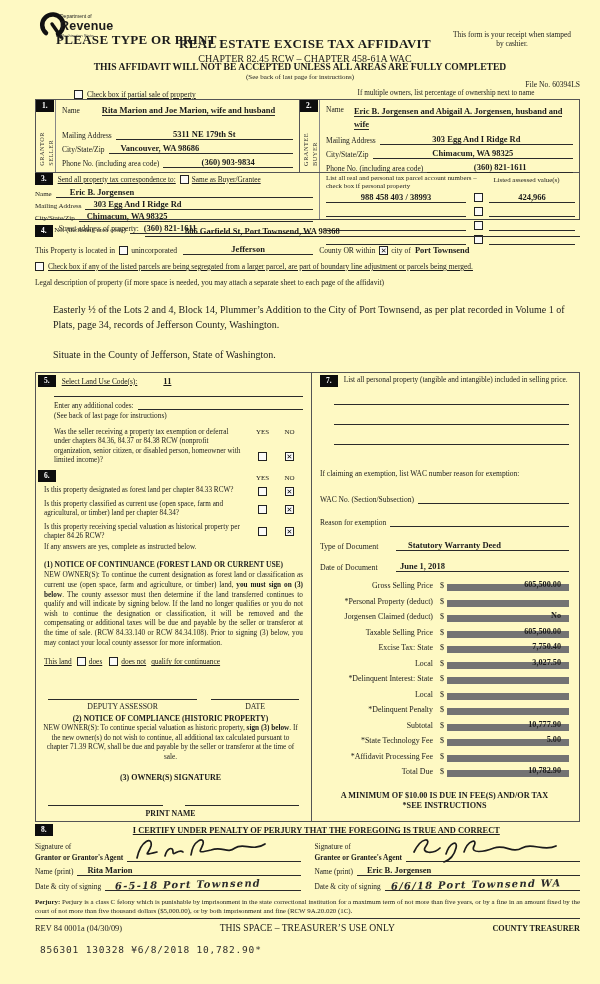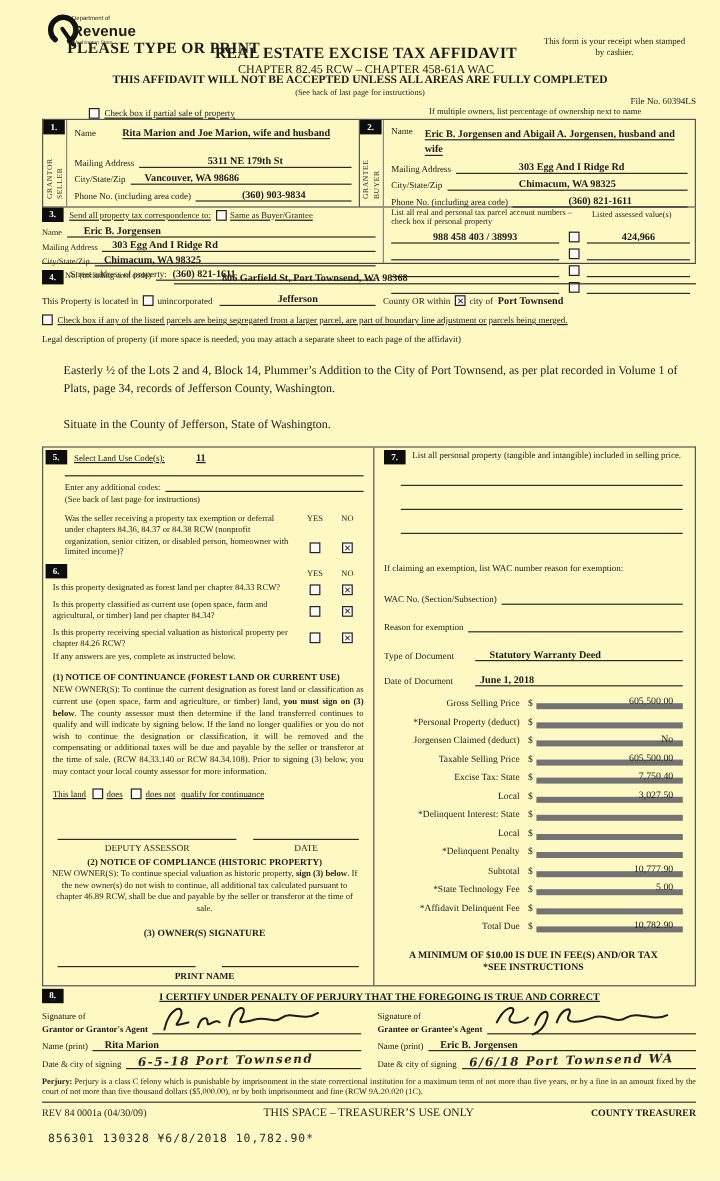--- a/index.html
+++ b/index.html
@@ -31,21 +31,21 @@
   .fbox { flex:1; padding:2px 6px 4px 6px; display:flex; flex-direction:column; justify-content:space-between; }
   .frow { display:flex; align-items:flex-end; margin-top:3px; font-size:7.5px; }
   .hand { font-family:"DejaVu Serif", serif; font-style:italic; font-weight:bold; font-size:10px;
           letter-spacing:1.2px; color:#2a2a2a; display:inline-block; transform:rotate(-1.2deg); }
   .qcol { width:27px; text-align:center; flex:0 0 auto; }
   .qtext { flex:1; font-size:7.2px; line-height:1.3; padding-right:4px; }
   .qcb { width:27px; display:flex; justify-content:center; align-items:center; flex:0 0 auto; }
   .fr { display:flex; align-items:center; margin-top:4.5px; }
   .fr .flabel { flex:1; text-align:right; font-size:7.9px; white-space:nowrap; }
   .fr .dollar { width:14px; padding-left:7px; font-size:8px; }
-  .fr .famount { width:122px; border-bottom:5px solid #737373; text-align:right; font-weight:normal;
+  .fr .famount { width:122px; border-bottom:7px solid #737373; text-align:right; font-weight:bold;
                  font-size:8.2px; padding:0 8px 1px 0; height:11px; }
   .sigline { position:relative; height:11px; }
   .sigline svg { position:absolute; bottom:-3px; left:4px; }
   .notice { font-size:7.25px; line-height:1.33; text-align:justify; }
 </style>
 </head>
 <body>
 
 <div class="page">
 
@@ -306,21 +306,21 @@
           <div class="ctr" style="font-size:7.8px;margin-top:2px;">DEPUTY ASSESSOR</div>
         </div>
         <div style="flex:1;">
           <div class="u" style="height:2px;"></div>
           <div class="ctr" style="font-size:7.8px;margin-top:2px;">DATE</div>
         </div>
       </div>
 
       <div class="ctr b" style="margin-top:3px;font-size:7.6px;">(2) NOTICE OF COMPLIANCE (HISTORIC PROPERTY)</div>
       <div class="ctr" style="margin-top:1px;font-size:7.25px;line-height:1.32;padding:0 2px;">
-        <span>NEW OWNER(S):  To continue special valuation as historic property, </span><span class="b">sign (3) below</span><span>.  If the new owner(s) do not wish to continue, all additional tax calculated pursuant to chapter 46.89 RCW, shall be due and payable by the seller or transferor at the time of sale.</span>
+        <span>NEW OWNER(S):  To continue special valuation as historic property, </span><span class="b">sign (3) below</span><span>.  If the new owner(s) do not wish to continue, all additional tax calculated pursuant to chapter 71.39 RCW, shall be due and payable by the seller or transferor at the time of sale.</span>
       </div>
 
       <div class="ctr b" style="margin-top:10px;font-size:8px;">(3)  OWNER(S) SIGNATURE</div>
 
       <div style="display:flex;gap:22px;margin-top:22px;padding:0 4px 0 10px;">
         <div class="u fill" style="height:2px;"></div>
         <div class="u fill" style="height:2px;"></div>
       </div>
       <div class="ctr b" style="margin-top:3px;font-size:7.8px;">PRINT NAME</div>
 
@@ -405,21 +405,21 @@
           <span class="flabel">Subtotal</span>
           <span class="dollar">$</span>
           <span class="famount">10,777.90</span>
         </div>
         <div class="fr">
           <span class="flabel">*State Technology Fee</span>
           <span class="dollar">$</span>
           <span class="famount">5.00</span>
         </div>
         <div class="fr">
-          <span class="flabel">*Affidavit Delinquent Fee</span>
+          <span class="flabel">*Affidavit Processing Fee</span>
           <span class="dollar">$</span>
           <span class="famount"></span>
         </div>
         <div class="fr">
           <span class="flabel">Total Due</span>
           <span class="dollar">$</span>
           <span class="famount">10,782.90</span>
         </div>
       </div>
 

